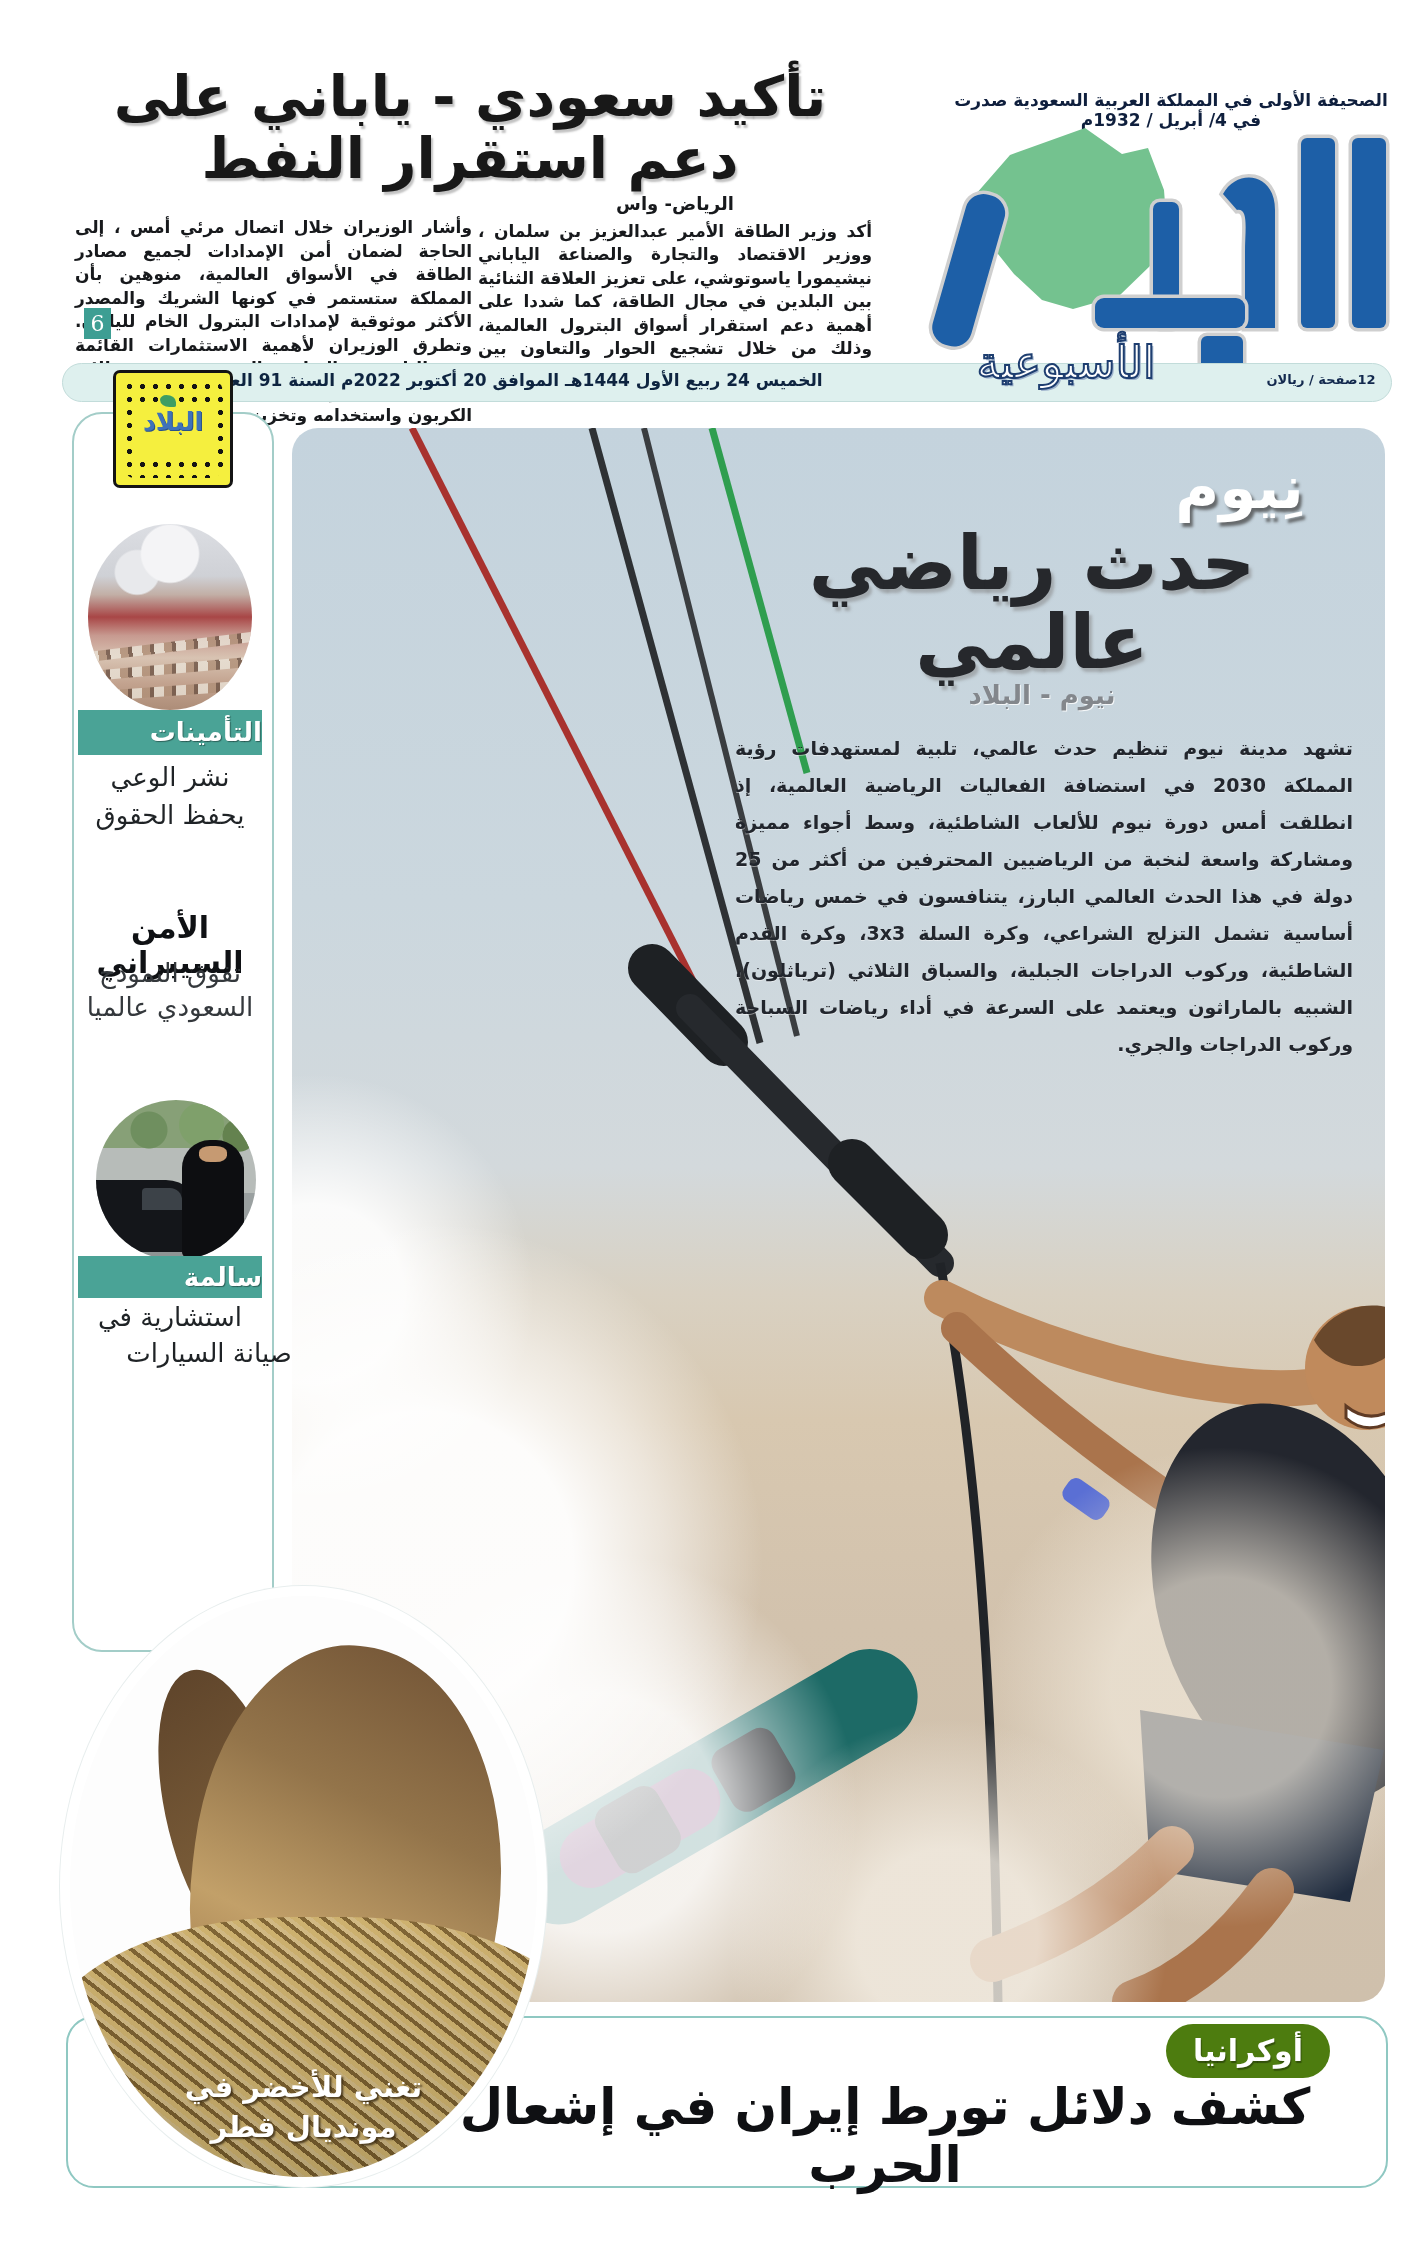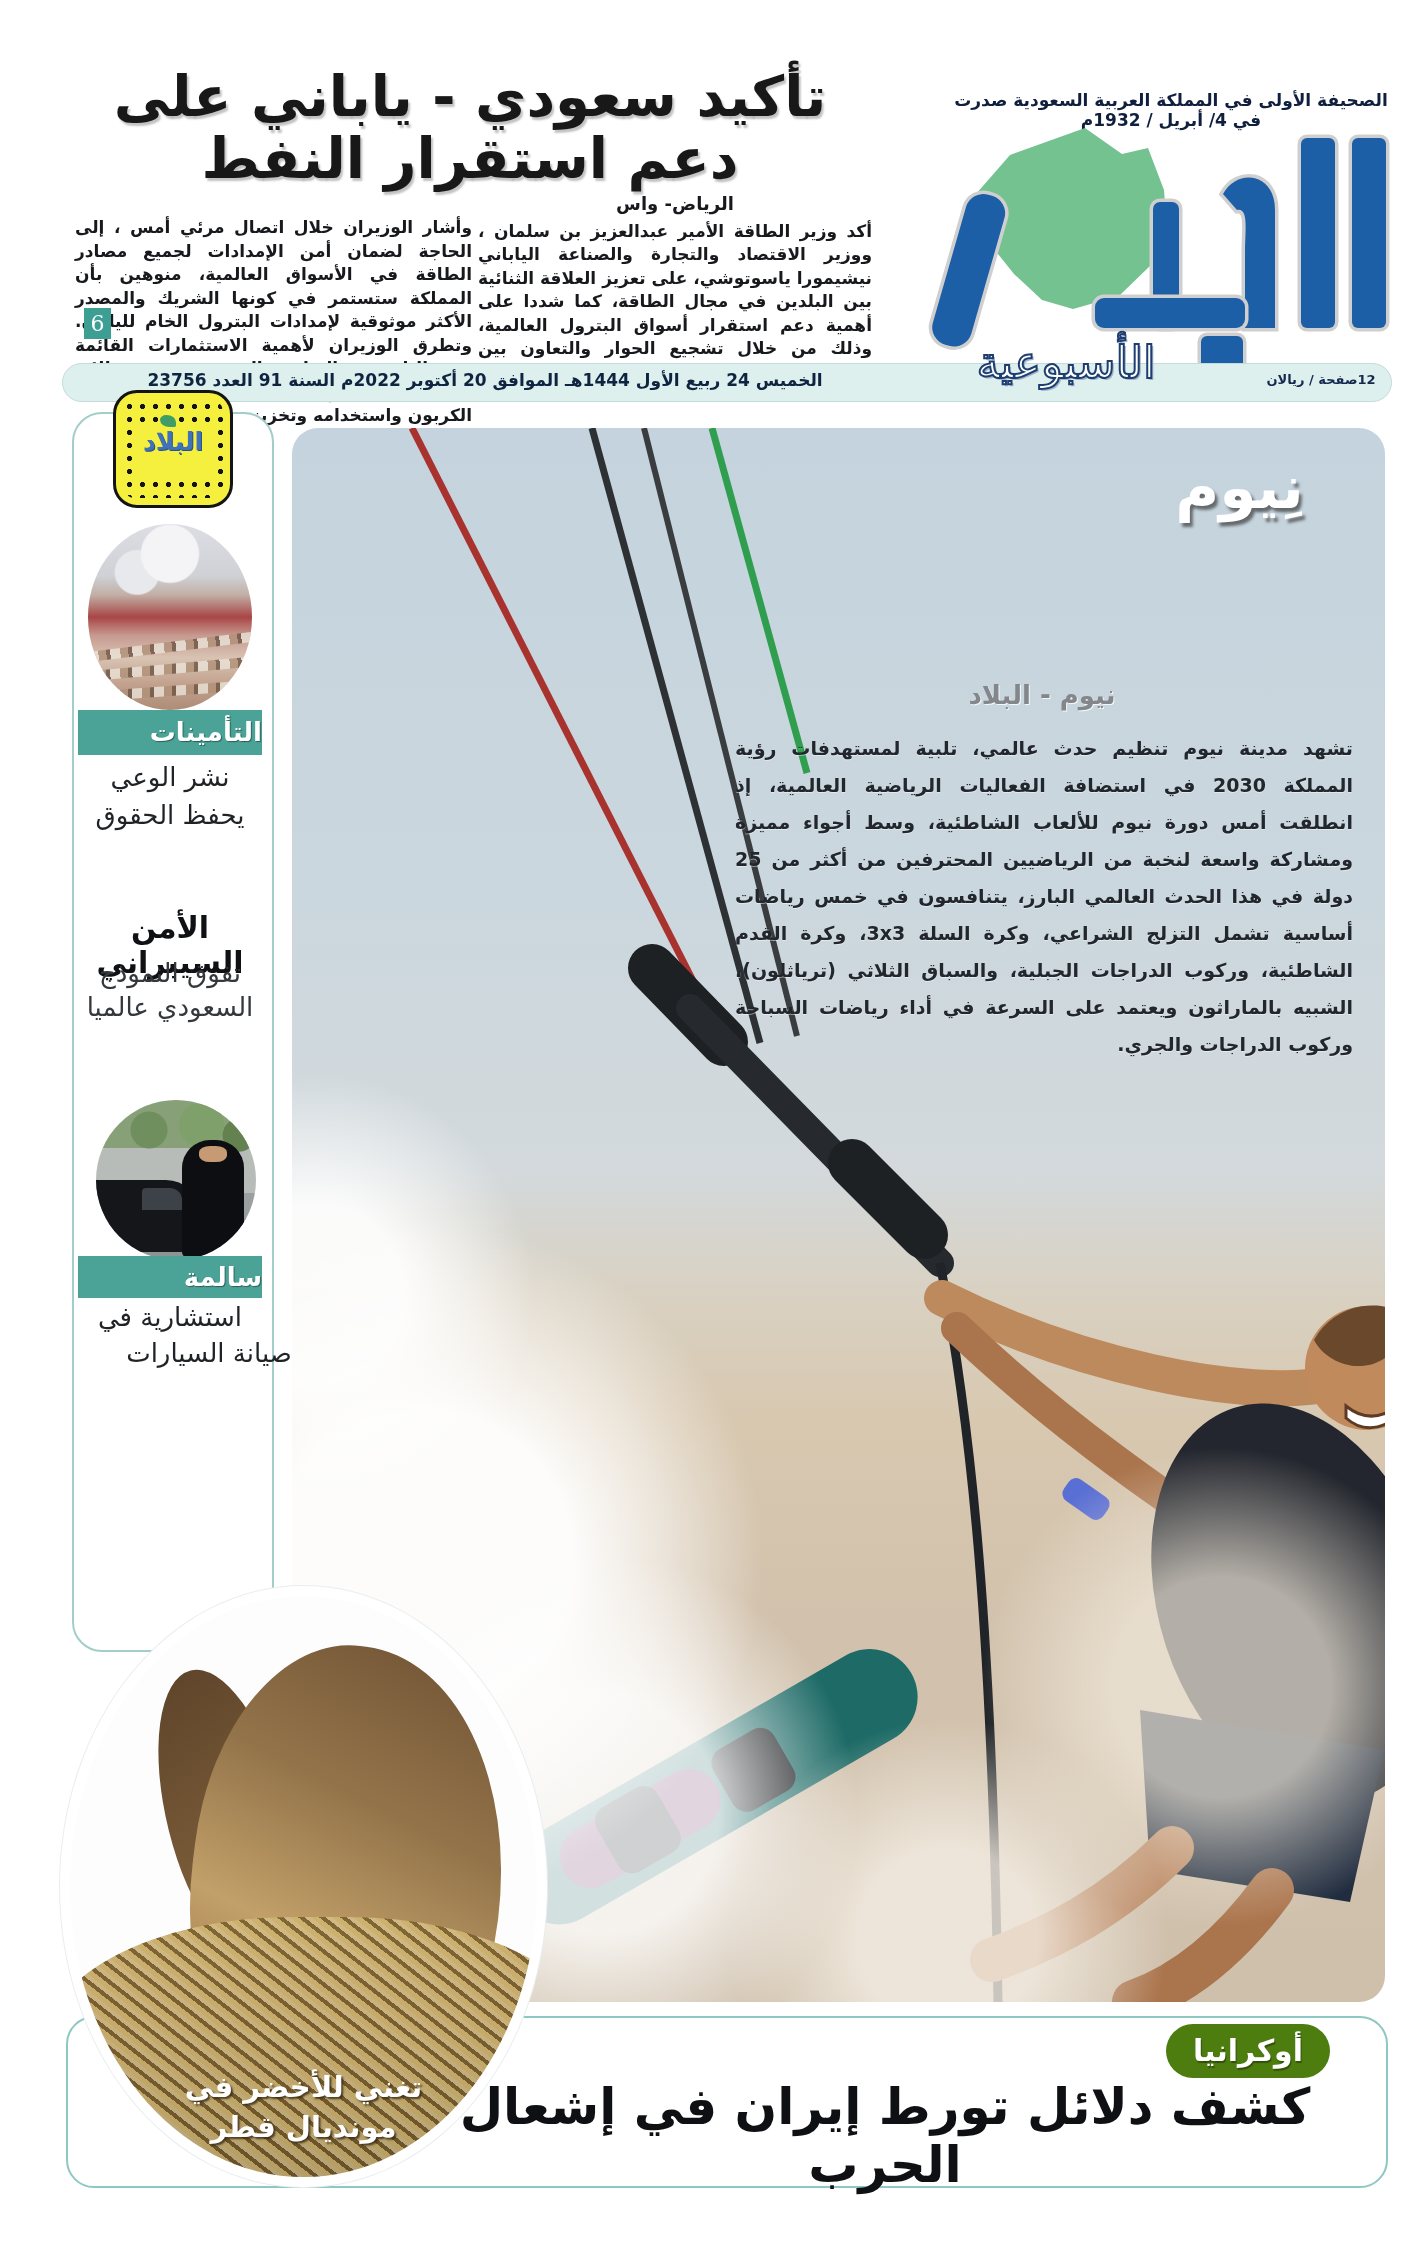--- a/index.html
+++ b/index.html
@@ -20,21 +20,21 @@
 
   
   .logo-wrap{left:915px;top:110px;width:485px;height:272px;}
   .edition{left:930px;top:336px;width:272px;text-align:center;font-size:45px;font-weight:400;color:#ffffff;
     -webkit-text-stroke:2px #1e3e70;text-shadow:2px 2px 0 #9fb3cc;z-index:6;letter-spacing:1px;}
   .datebar{left:62px;top:363px;width:1328px;height:37px;background:#def0ee;border:1px solid #c2dcda;border-radius:20px;z-index:2;}
   .dateline-bar{left:140px;top:370px;width:690px;text-align:center;font-size:17px;font-weight:700;color:#0e2440;z-index:3;}
   .price{left:1258px;top:372px;width:126px;text-align:center;font-size:13px;font-weight:700;color:#13294e;z-index:3;}
 
   
-  .qr{left:113px;top:370px;width:114px;height:112px;background:#f5ef3e;border:3px solid #141414;border-radius:24px;z-index:7;margin-top:20px;}
+  .qr{left:113px;top:370px;width:114px;height:112px;background:#f5ef3e;border:3px solid #141414;border-radius:7px;z-index:7;}
   .qr-dots{position:absolute;inset:7px;border-radius:12px;
     background-image:radial-gradient(#141414 2.3px, transparent 2.9px);background-size:13px 13px;}
   .qr-center{position:absolute;left:18px;top:30px;width:78px;height:52px;background:#f5ef3e;}
   .qr-label{position:absolute;left:0;top:34px;width:100%;text-align:center;font-size:25px;font-weight:700;color:#3f72b8;
     text-shadow:1px 1px 0 #27518c;}
   .qr-leaf{position:absolute;left:44px;top:22px;width:16px;height:12px;background:#3e9e63;border-radius:60% 90% 20% 90%;}
 
   
   .panel{left:72px;top:412px;width:198px;height:1236px;border:2px solid #a3cdc8;border-radius:30px;background:#fff;z-index:1;}
   .oval-photo{left:88px;top:524px;width:164px;height:186px;border-radius:50%;overflow:hidden;z-index:2;
@@ -209,20 +209,21 @@
       <path d="M980,1462 C930,1530 882,1560 842,1574" stroke="#aa744c" stroke-width="44" fill="none" stroke-linecap="round"></path>
       <g transform="rotate(-30 420 1360)">
         <rect x="195" y="1312" width="455" height="96" rx="48" fill="#1d6a66"></rect>
         <rect x="250" y="1328" width="175" height="62" rx="30" fill="#6b2e63"></rect>
         <rect x="300" y="1322" width="70" height="74" rx="16" fill="#15181c"></rect>
         <rect x="430" y="1330" width="70" height="70" rx="16" fill="#15181c"></rect>
       </g>
     </svg>
     <div class="splash"></div>
     <div class="abs kicker">نِيوم</div>
+    <div class="abs main-headline">حدث رياضي عالمي</div>
     <div class="abs byline">نيوم - البلاد</div>
     <div class="abs main-body">تشهد مدينة نيوم تنظيم حدث عالمي، تلبية لمستهدفات رؤية المملكة 2030 في استضافة الفعاليات الرياضية العالمية، إذ انطلقت أمس دورة نيوم للألعاب الشاطئية، وسط أجواء مميزة ومشاركة واسعة لنخبة من الرياضيين المحترفين من أكثر من 25 دولة في هذا الحدث العالمي البارز، يتنافسون في خمس رياضات أساسية تشمل التزلج الشراعي، وكرة السلة 3x3، وكرة القدم الشاطئية، وركوب الدراجات الجبلية، والسباق الثلاثي (ترياثلون)، الشبيه بالماراثون ويعتمد على السرعة في أداء رياضات السباحة وركوب الدراجات والجري.</div>
   </div>
 
   <div class="abs bottombox"></div>
   <div class="abs ukr-badge">أوكرانيا</div>
   <div class="abs bottom-headline">كشف دلائل تورط إيران في إشعال الحرب</div>
 
   <div class="abs portrait">
     <div class="hair2"></div>

